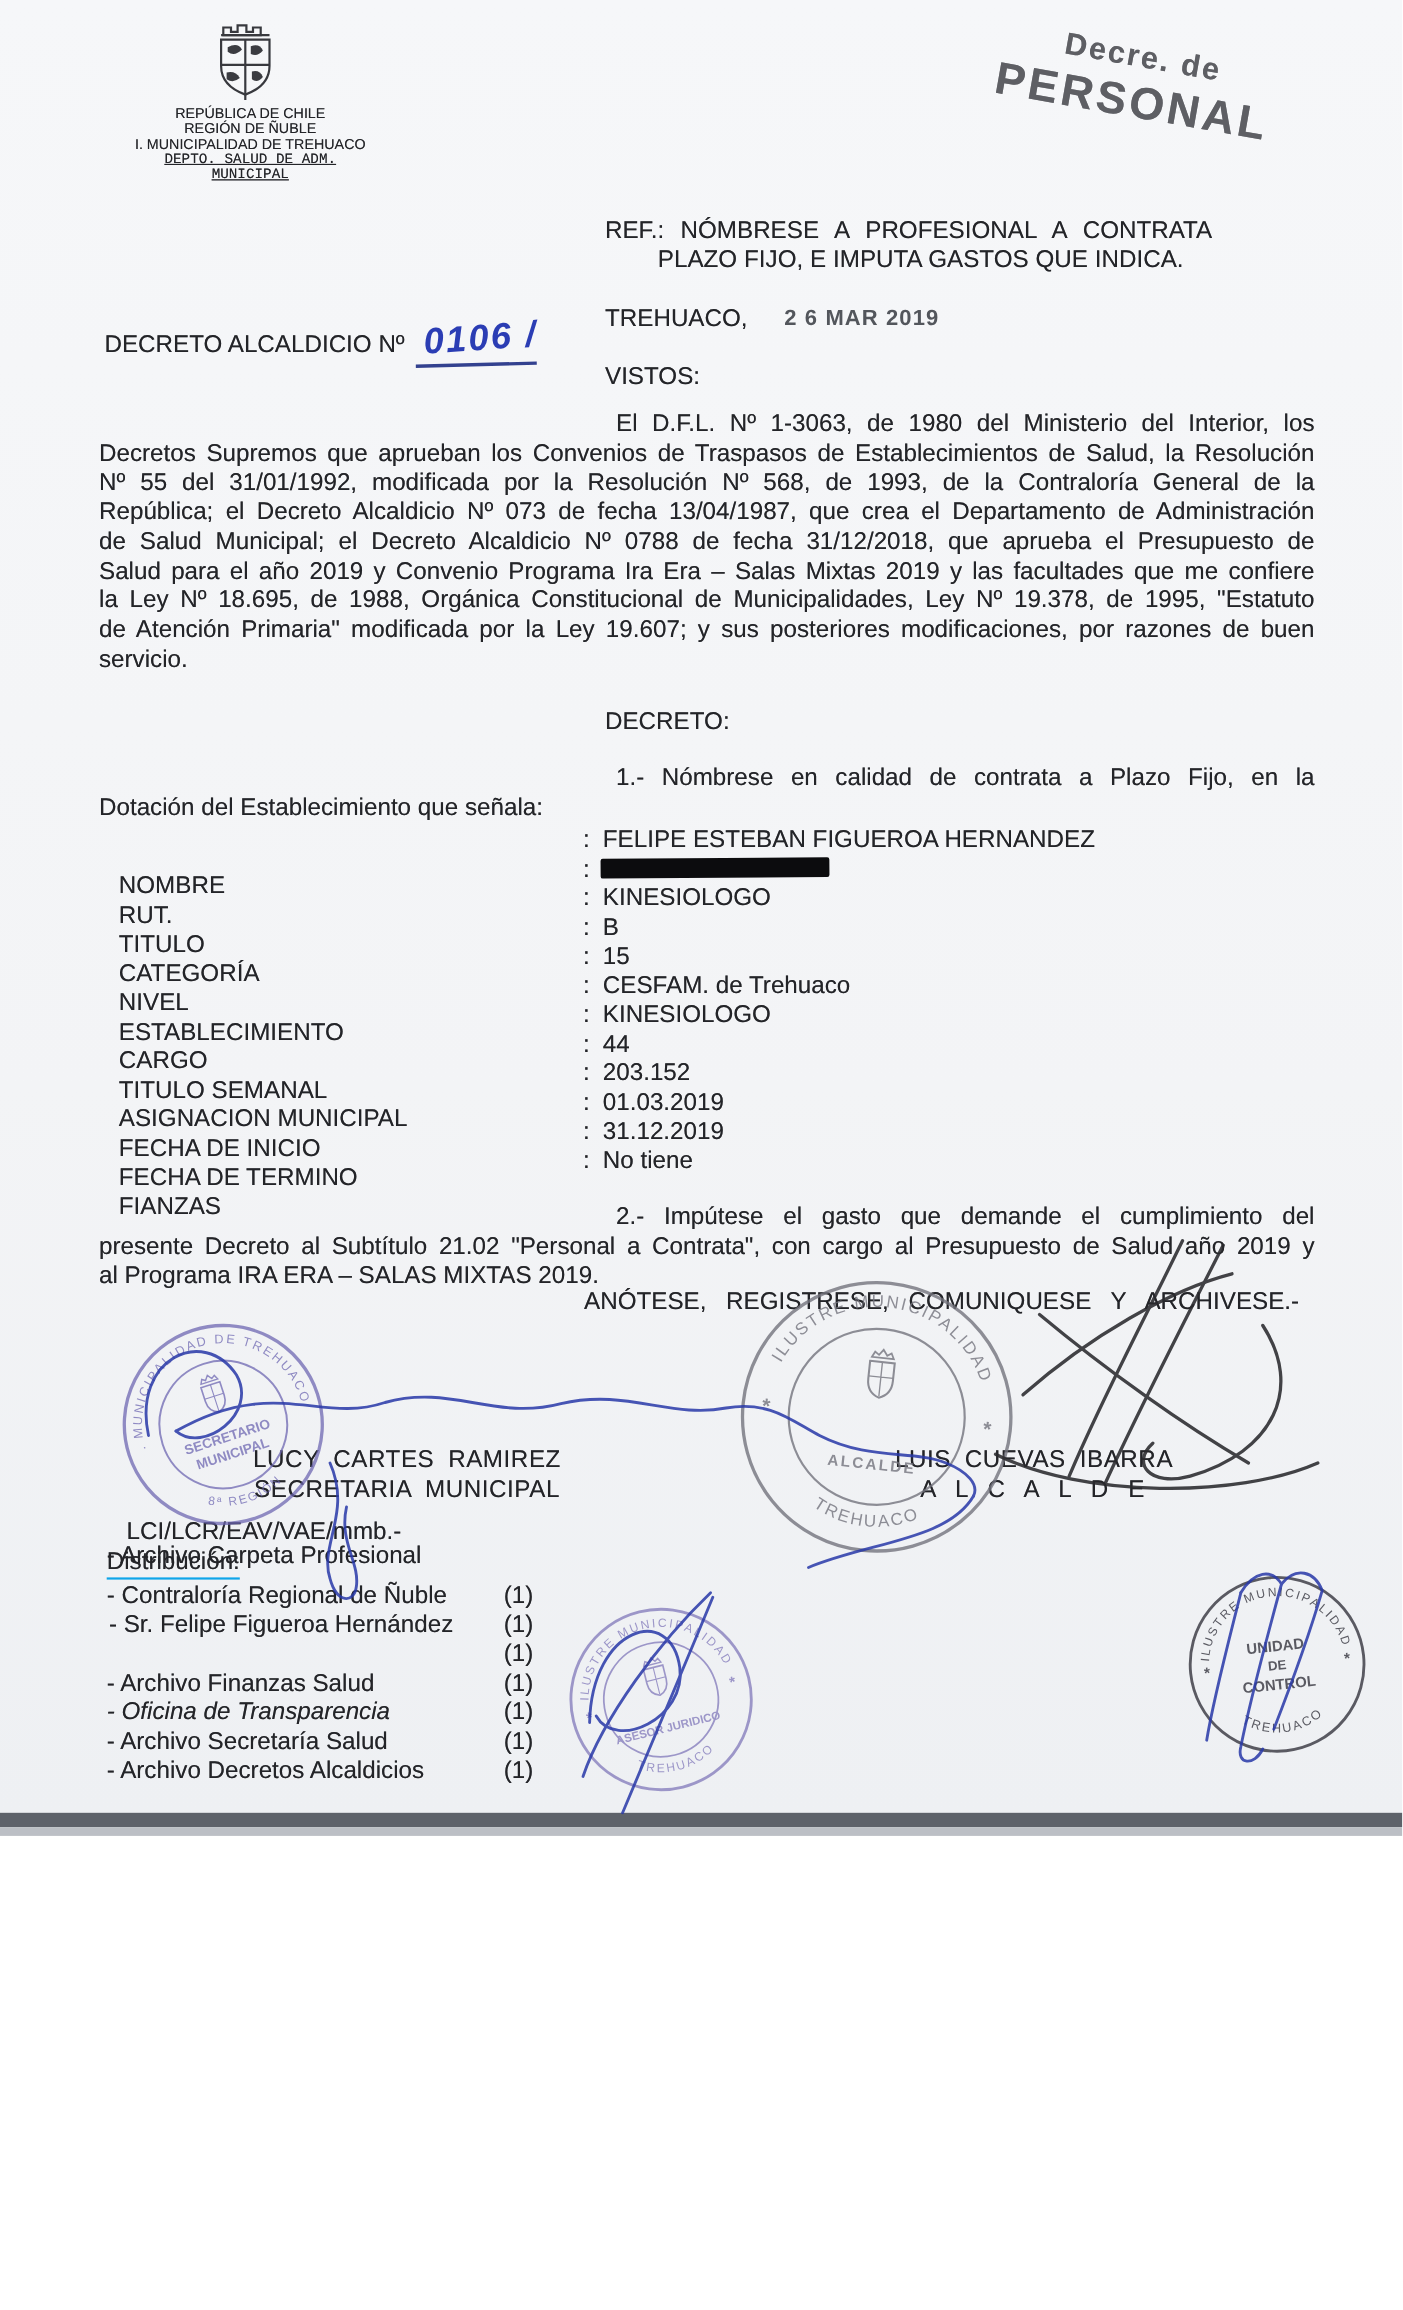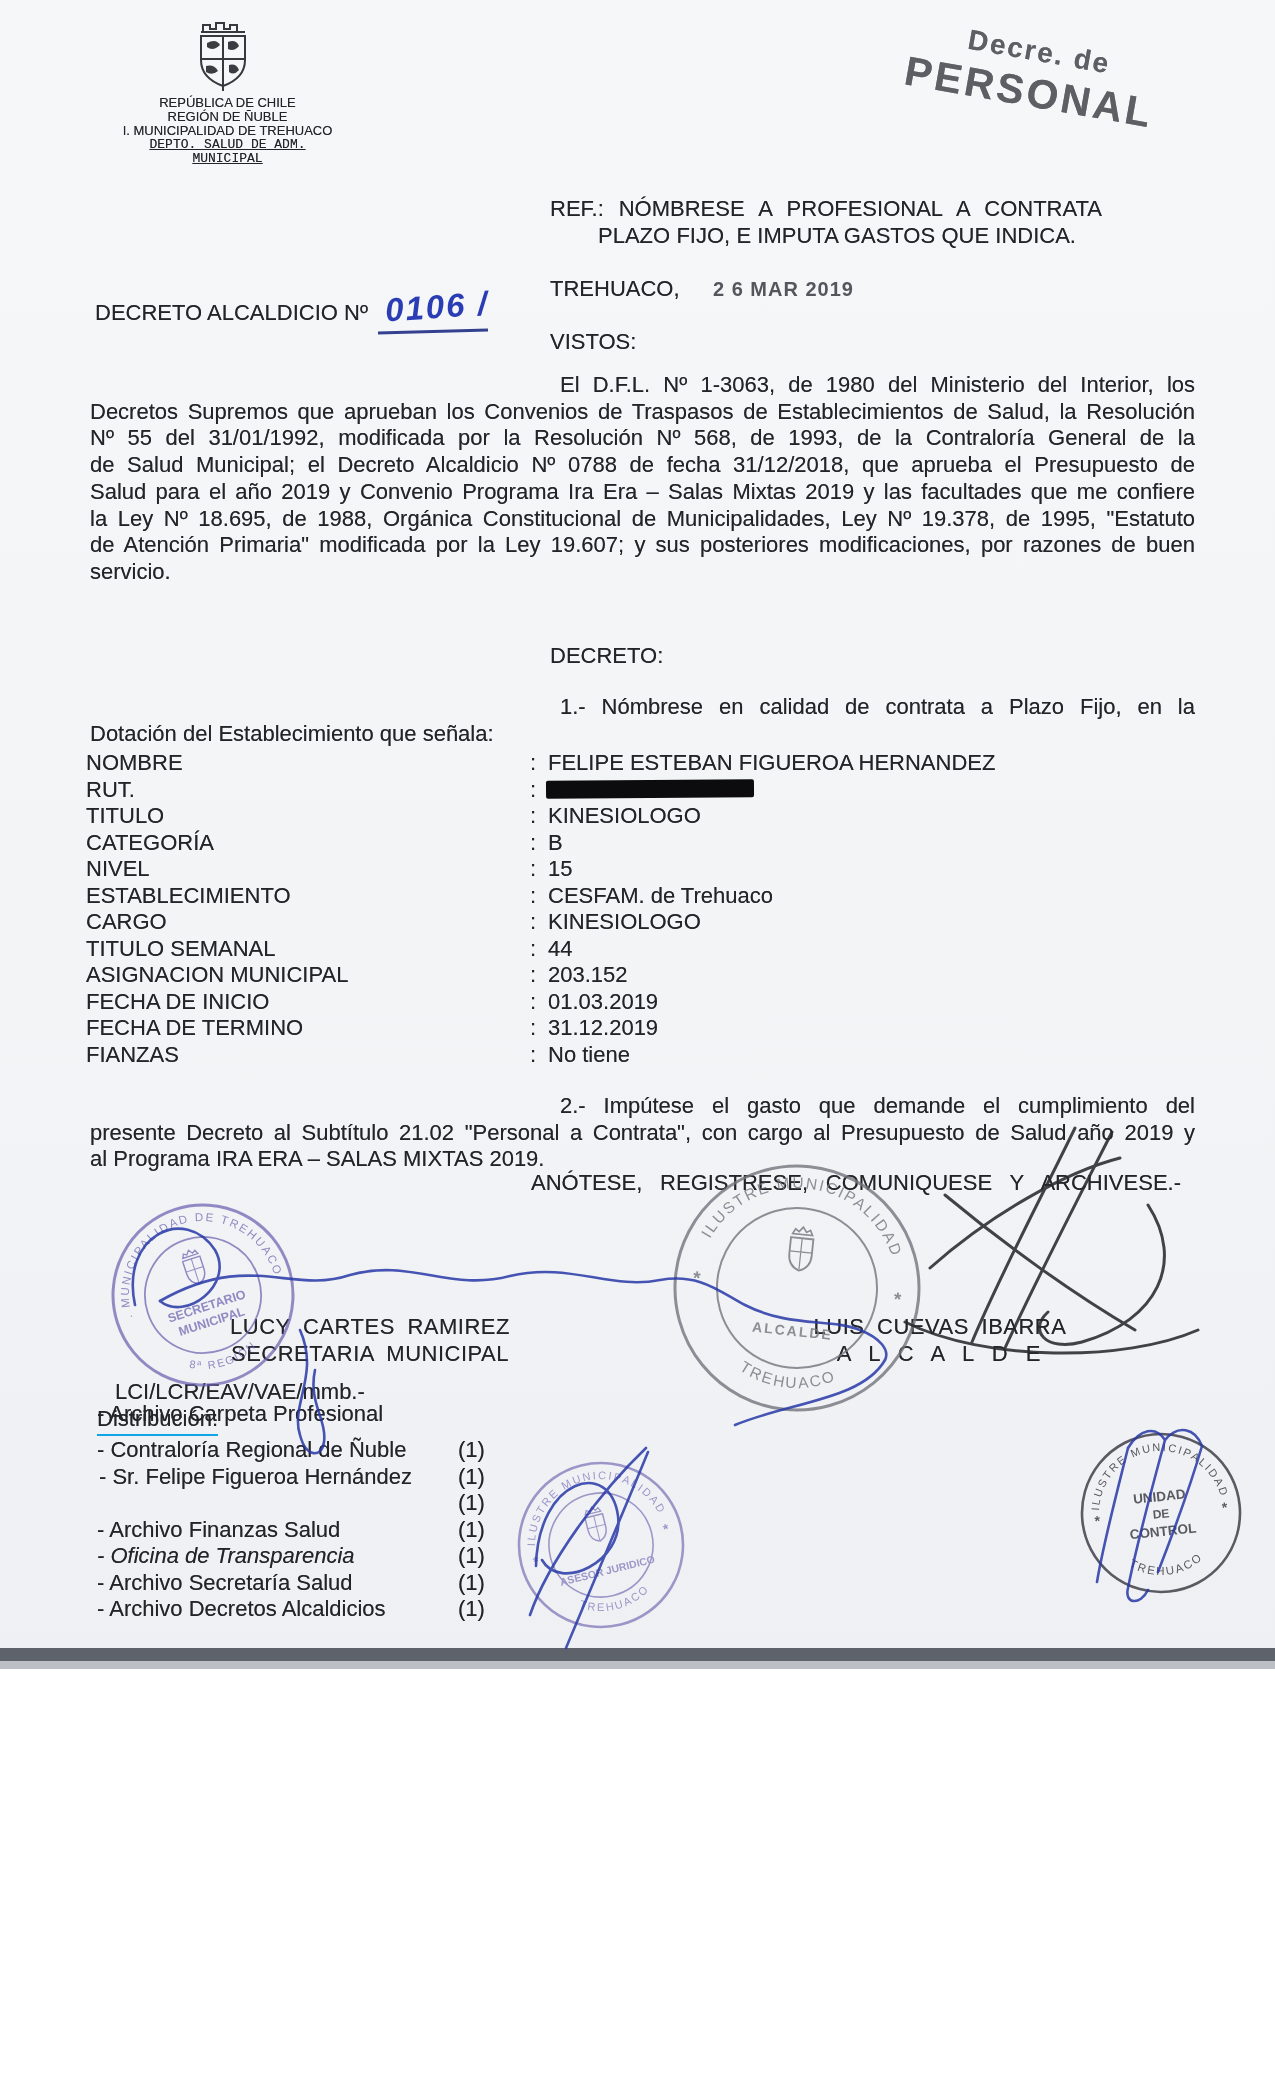--- a/index.html
+++ b/index.html
@@ -9,21 +9,21 @@
         background:linear-gradient(180deg,#f6f7f9 0%,#f3f4f6 60%,#eef0f3 100%);}
   .band1{position:absolute;left:0;top:1648px;width:1275px;height:13px;background:#5e626a;}
   .band2{position:absolute;left:0;top:1661px;width:1275px;height:8px;background:#bcbfc5;}
   .t{position:absolute;white-space:nowrap;text-shadow:0 0 .5px rgba(35,36,40,.55);}
   .blk{position:absolute;text-shadow:0 0 .5px rgba(35,36,40,.55);}
   .jl{text-align:justify;text-align-last:justify;}
   .body-f{font-size:22px;line-height:26.7px;}
   .hdr{font-size:13px;line-height:14px;text-align:center;}
   .hdr .u{text-decoration:underline;font-family:Liberation Mono, monospace;}
   .frow span{position:absolute;font-size:22px;white-space:nowrap;text-shadow:0 0 .5px rgba(35,36,40,.55);}
-  .flabel{left:86px;}
+  .flabel{left:108px;margin-top:42px;}
   .fcolon{left:530px;}
   .fvalue{left:548px;}
   .redact{position:absolute;left:546px;top:3px;width:208px;height:18px;background:#0c0c0e;border-radius:2px;transform:rotate(-.4deg);}
   .corner{transform:rotate(10deg);transform-origin:left top;color:#44454b;opacity:.85;}
   .corner .l1{font-size:28px;font-weight:bold;letter-spacing:2px;margin-left:57px;}
   .corner .l2{font-size:41px;font-weight:bold;letter-spacing:3px;margin-top:2px;}
   .datestamp{font-size:20px;font-weight:600;letter-spacing:1px;color:#53565c;text-shadow:none;}
   .hand{font-size:33px;font-style:italic;font-weight:bold;color:#2b3db4;transform:rotate(-4deg);text-shadow:none;letter-spacing:2px;}
   .hand-underline{position:absolute;left:378px;top:330px;width:110px;height:2.5px;background:#33418f;transform:rotate(-1.5deg);}
   .nameblock{font-size:22px;text-align:center;letter-spacing:.5px;word-spacing:6px;}
@@ -77,20 +77,21 @@
   <span class="t body-f" style="left:95px;top:300px;">DECRETO ALCALDICIO Nº</span>
   <span class="t hand" style="left:385px;top:288px;">0106 /</span>
   <div class="hand-underline"></div>
 
   <span class="t body-f" style="left:550px;top:329px;">VISTOS:</span>
 
   <div class="blk body-f" style="left:90px;top:372px;width:1105px;">
     <div class="jl" style="padding-left:470px;">El D.F.L. Nº 1-3063, de 1980 del Ministerio del Interior, los</div>
     <div class="jl">Decretos Supremos que aprueban los Convenios de Traspasos de Establecimientos de Salud, la Resolución</div>
     <div class="jl">Nº 55 del 31/01/1992, modificada por la Resolución Nº 568, de 1993, de la Contraloría General de la</div>
+    <div class="jl">República; el Decreto Alcaldicio Nº 073 de fecha 13/04/1987, que crea el Departamento de Administración</div>
     <div class="jl">de Salud Municipal; el Decreto Alcaldicio Nº 0788 de fecha 31/12/2018, que aprueba el Presupuesto de</div>
     <div class="jl">Salud para el año 2019 y Convenio Programa Ira Era – Salas Mixtas 2019 y las facultades que me confiere</div>
     <div class="jl">la Ley Nº 18.695, de 1988, Orgánica Constitucional de Municipalidades, Ley Nº 19.378, de 1995, "Estatuto</div>
     <div class="jl">de Atención Primaria" modificada por la Ley 19.607; y sus posteriores modificaciones, por razones de buen</div>
     <div>servicio.</div>
   </div>
 
   <span class="t body-f" style="left:550px;top:643px;">DECRETO:</span>
 
   <div class="blk body-f" style="left:90px;top:694px;width:1105px;">

